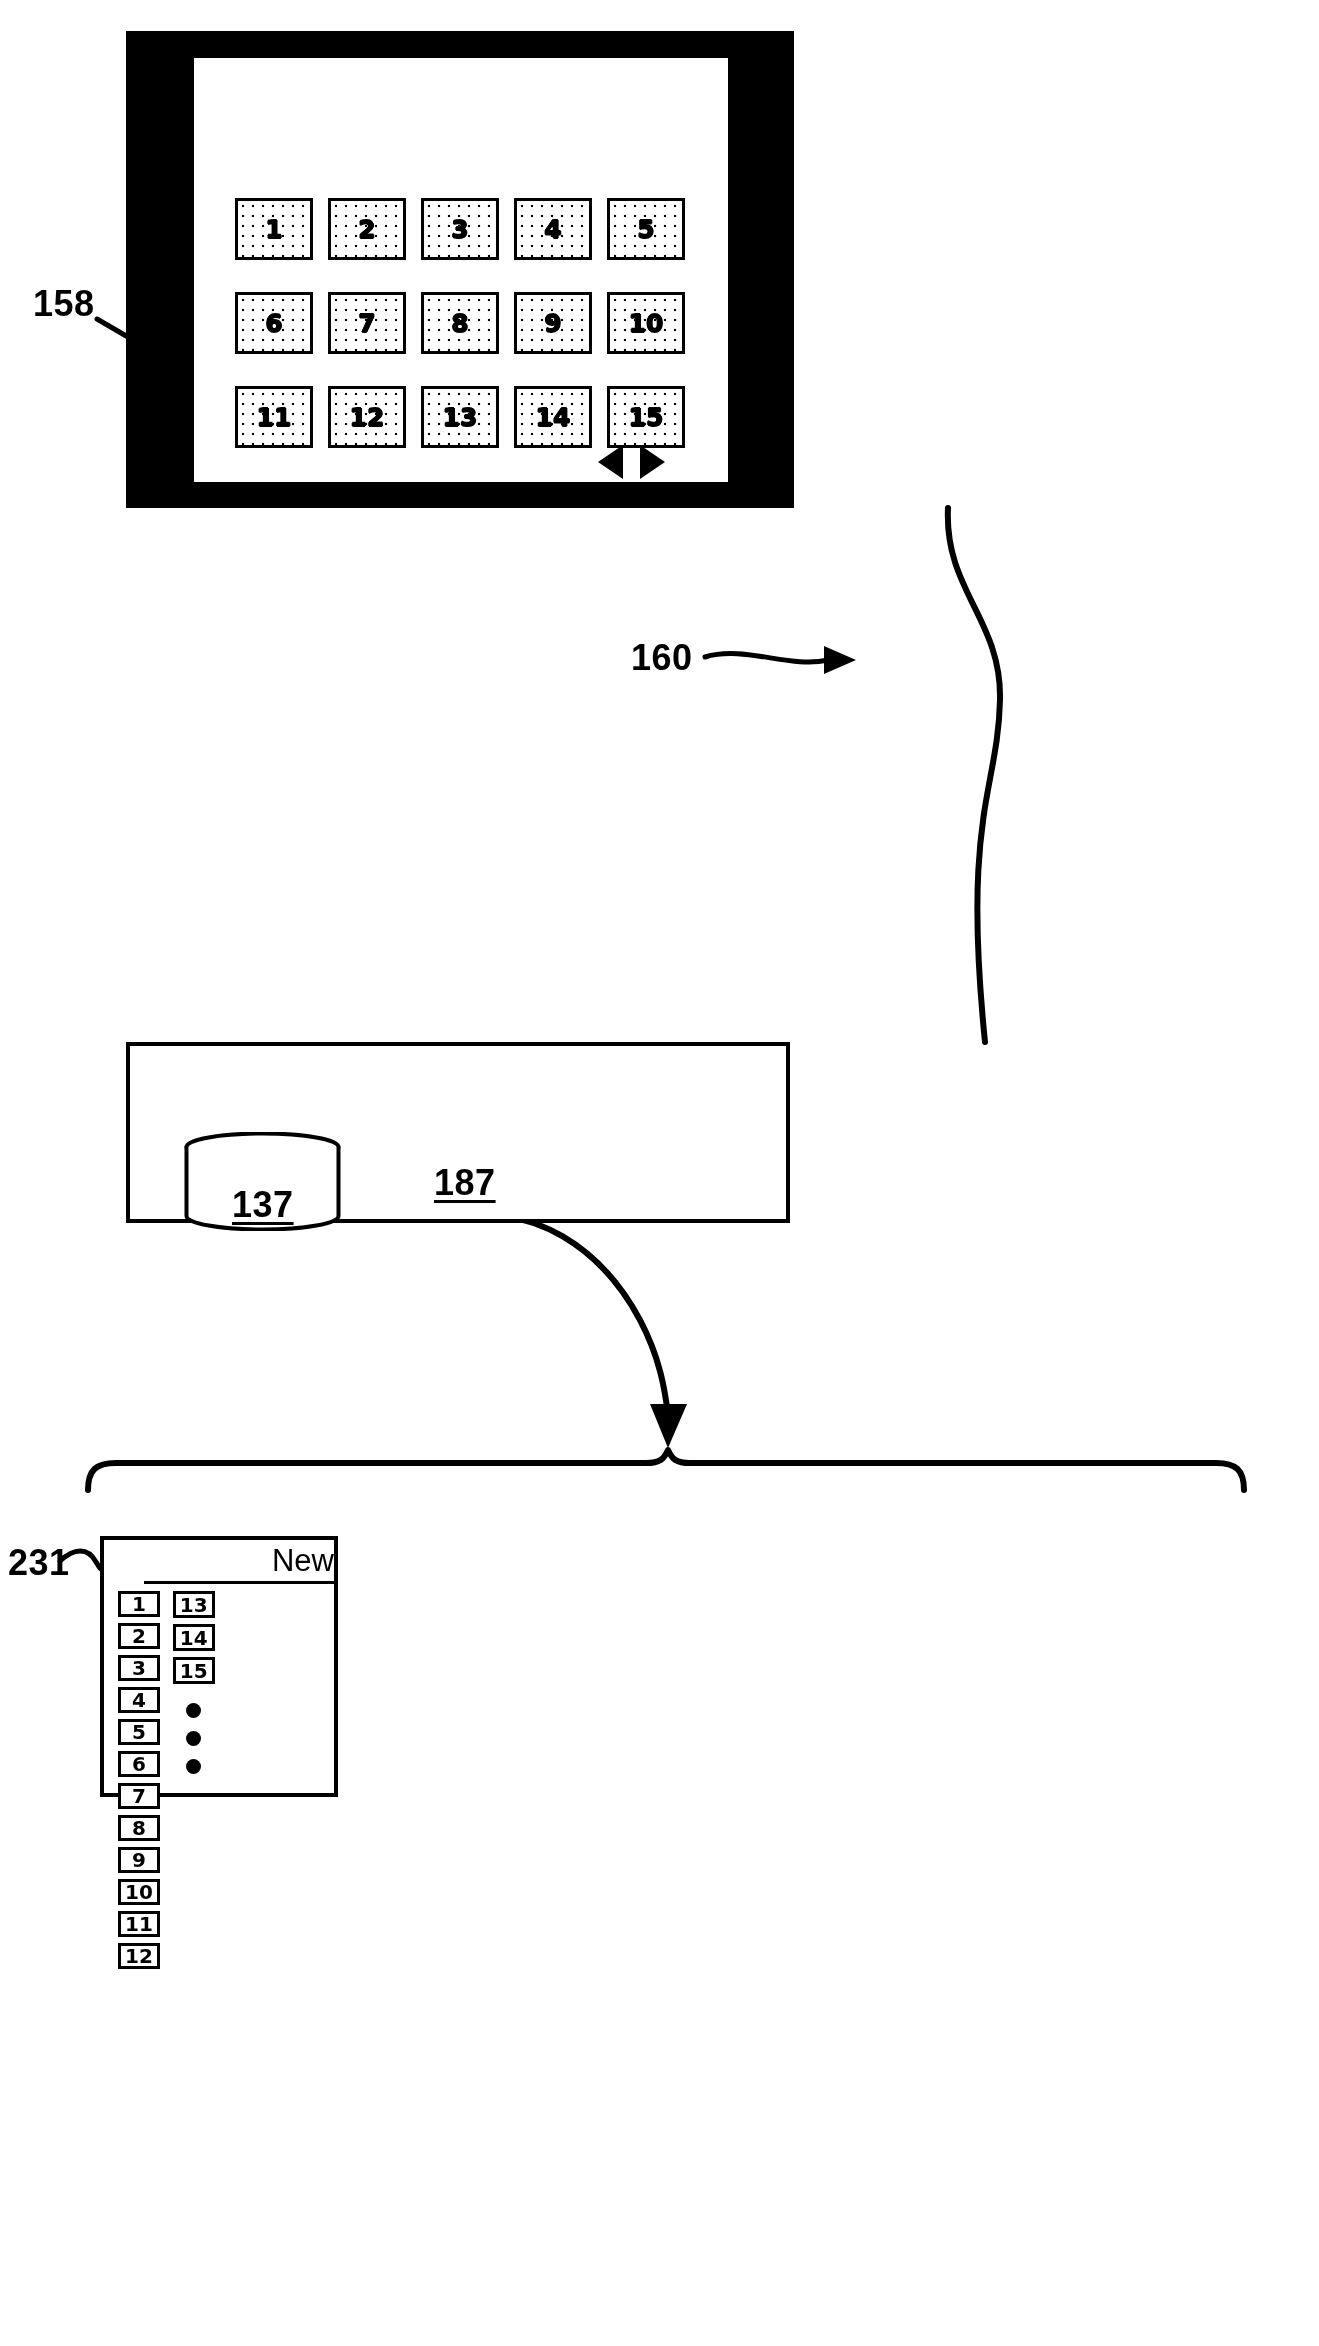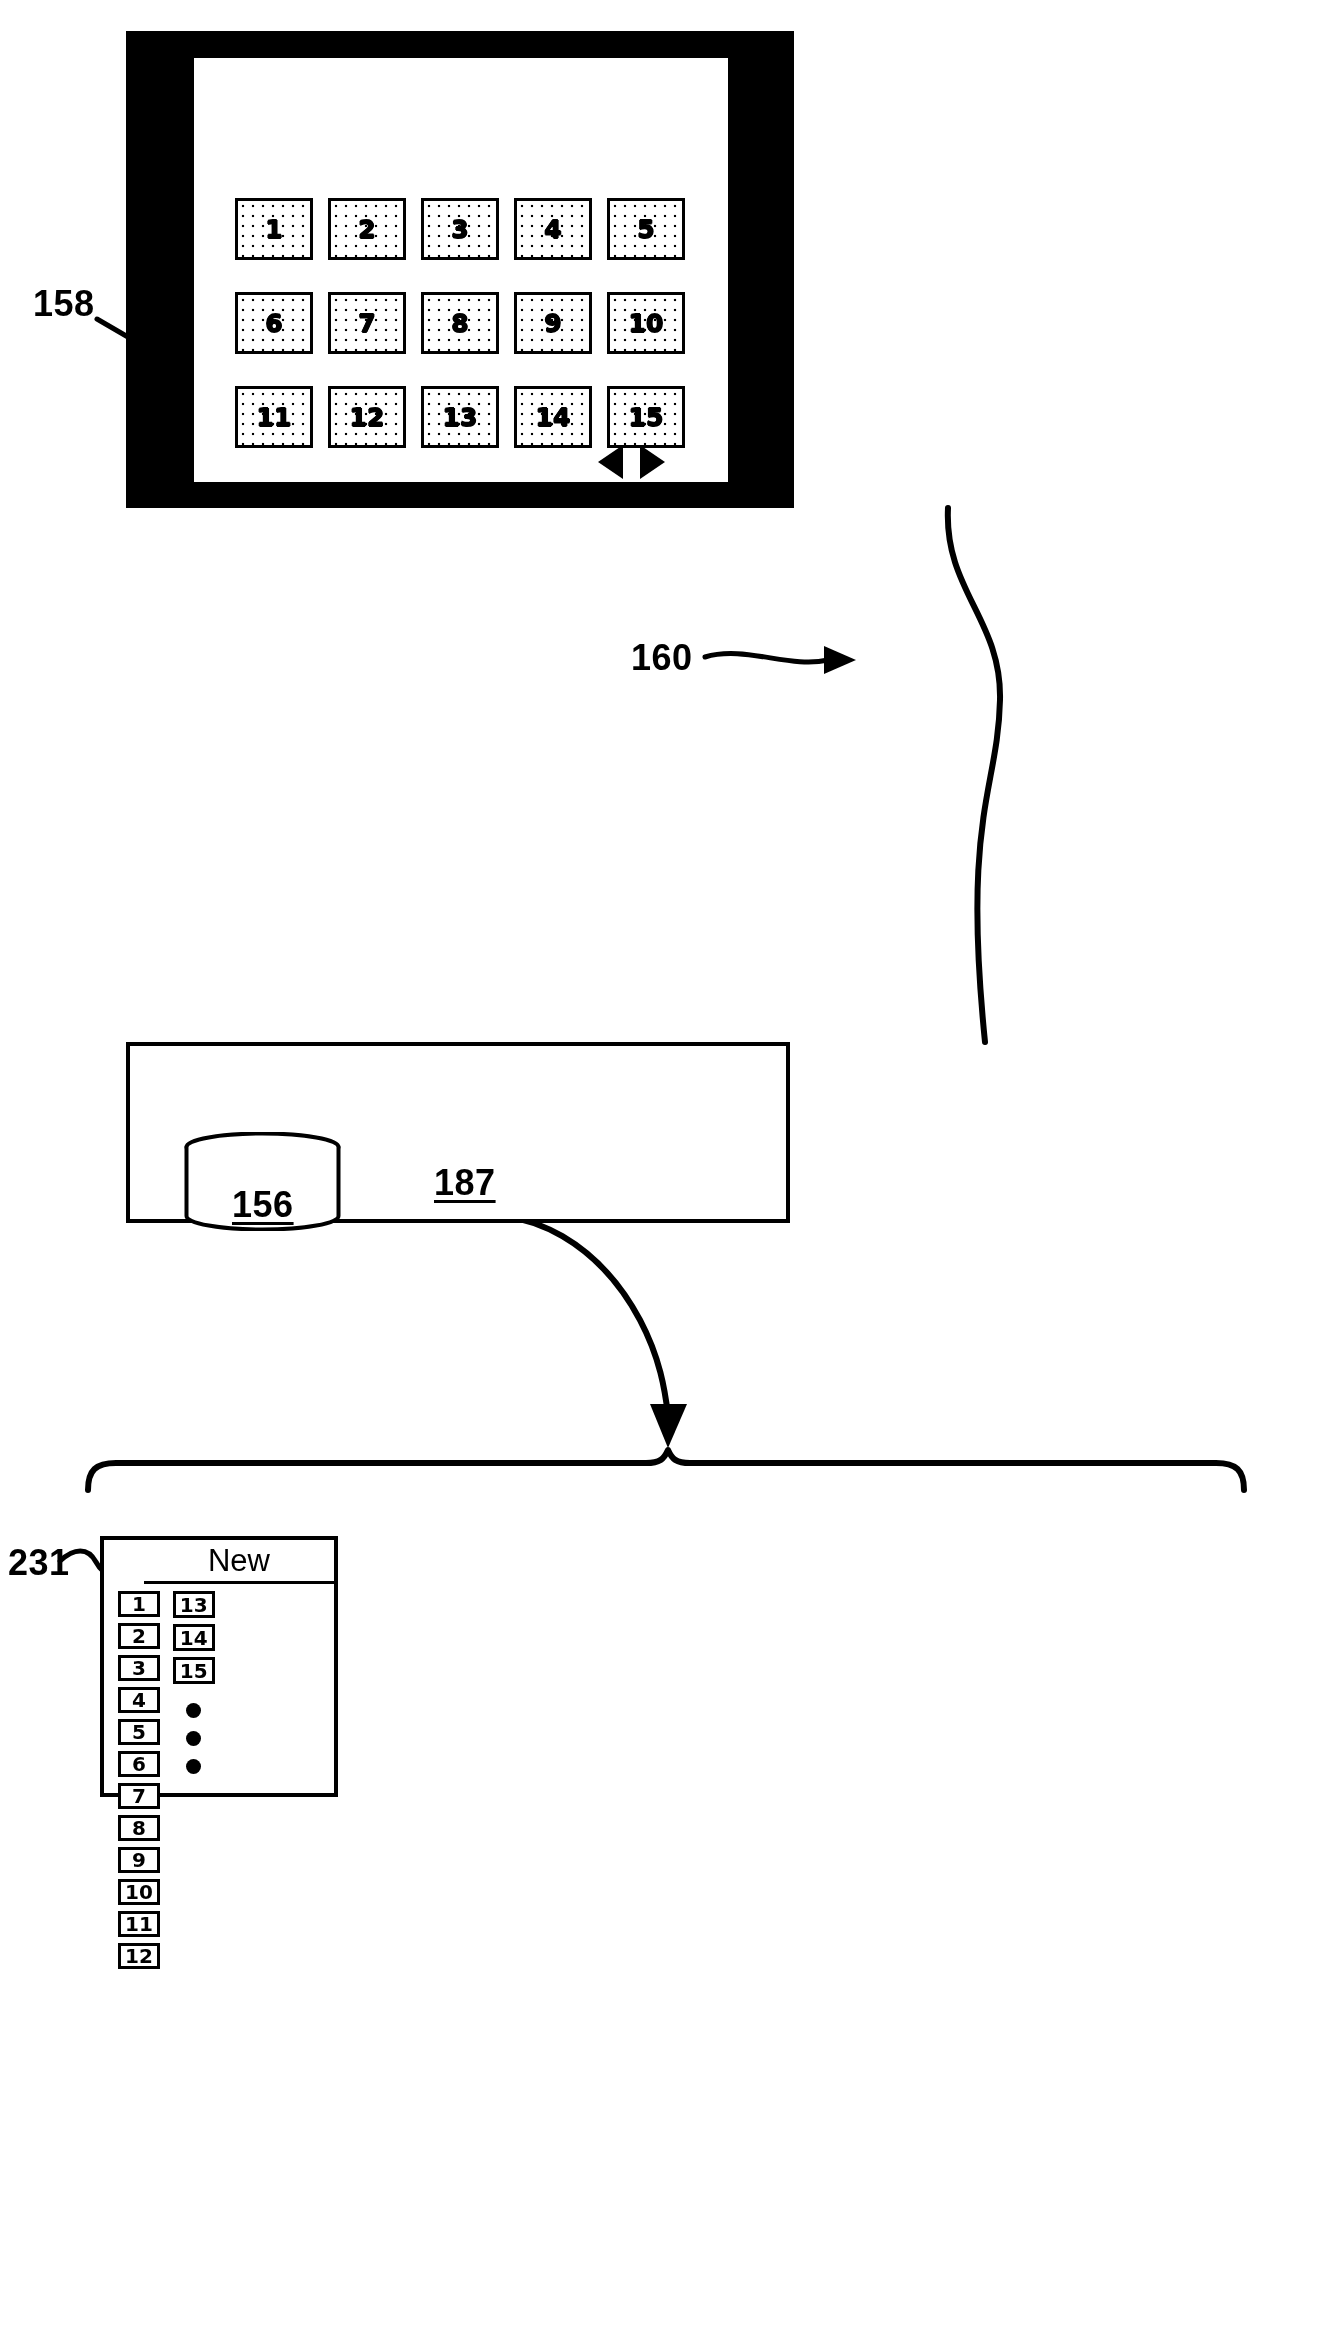--- a/index.html
+++ b/index.html
@@ -153,21 +153,21 @@
   #list-panel-header {
     position: absolute;
     left: 0;
     top: 0;
     right: 0;
     height: 44px;
     box-sizing: border-box;
     border-bottom: 3px solid #000;
     display: flex;
     align-items: center;
-    justify-content: center;
+    justify-content: flex-end;
     background: #ffffff;
     margin-left: 40px;
   }
   #list-panel-title {
     font-family: "Liberation Sans", sans-serif;
     font-size: 31px;
     font-weight: 400;
     color: #000;
     line-height: 1;
   }
@@ -327,21 +327,21 @@
 
   <div id="server-box">
     <div id="db-cylinder">
       <svg viewBox="0 0 161 99" width="161" height="99">
         <ellipse cx="80.5" cy="15" rx="76" ry="13.5" fill="#fff" stroke="#000" stroke-width="4"></ellipse>
         <path d="M 4.5 15 L 4.5 84 A 76 13.5 0 0 0 156.5 84 L 156.5 15" fill="#fff" stroke="#000" stroke-width="4" stroke-linecap="round"></path>
       </svg>
     </div>
   </div>
 
-  <div class="ref-label underlined" id="db-label">156</div>
+  <div class="ref-label underlined" id="db-label">137</div>
 
   <div class="ref-label underlined" id="box-114-label">187</div>
 
   <div class="ref-label" id="label-164">231</div>
 
   <div id="list-panel">
     <div id="list-panel-header">
       <span id="list-panel-title">New</span>
     </div>
     <div id="list-body">

